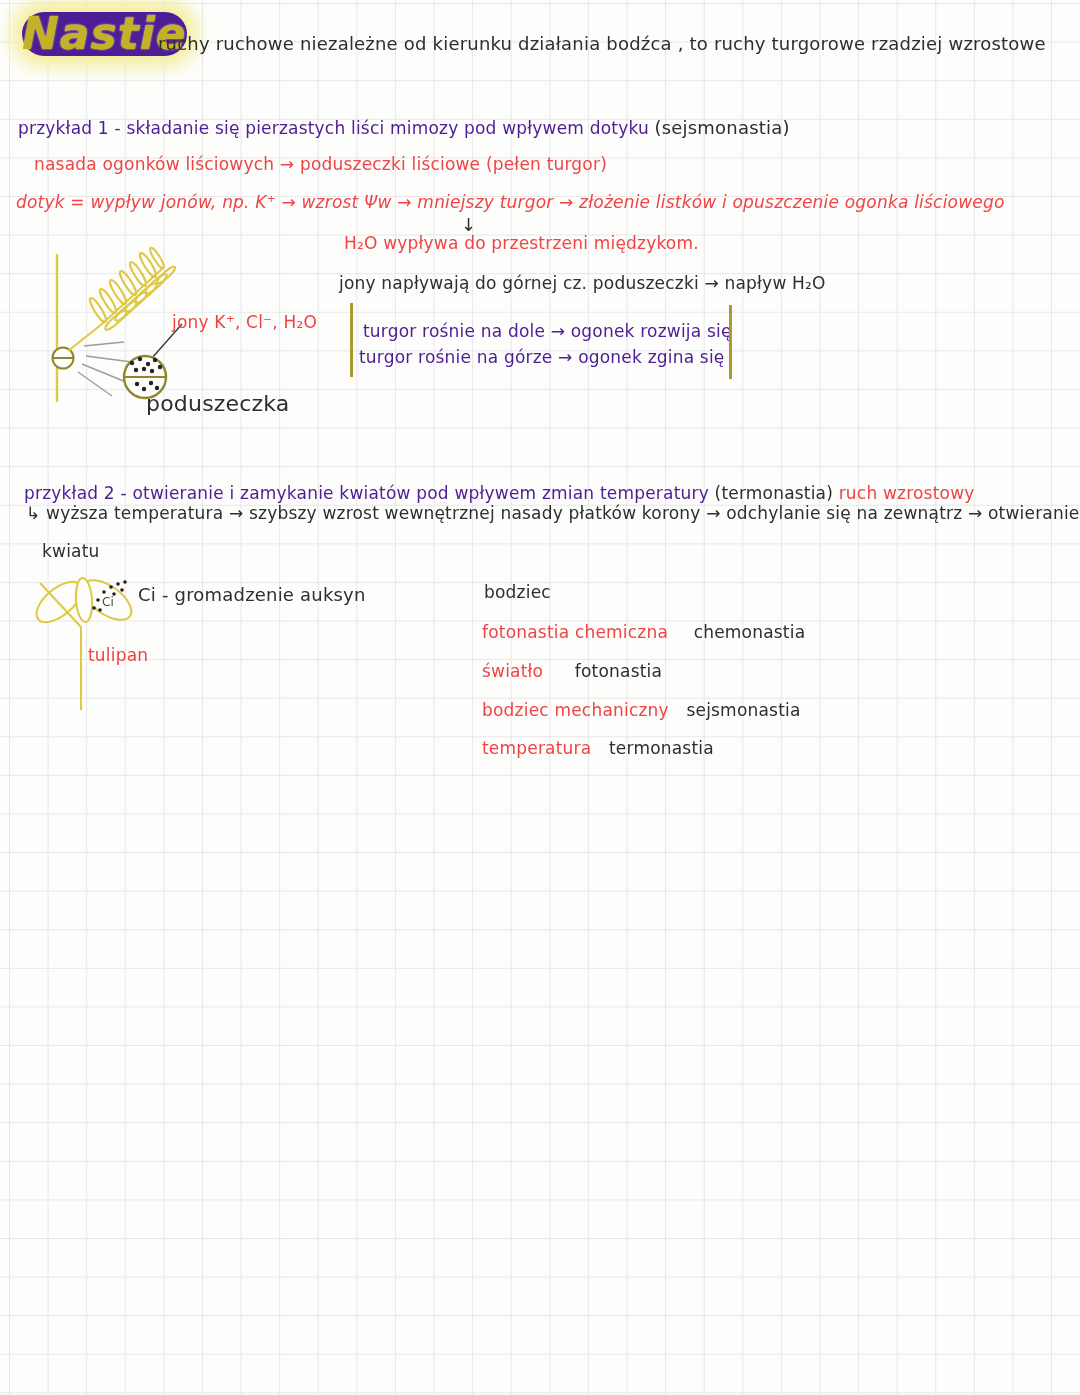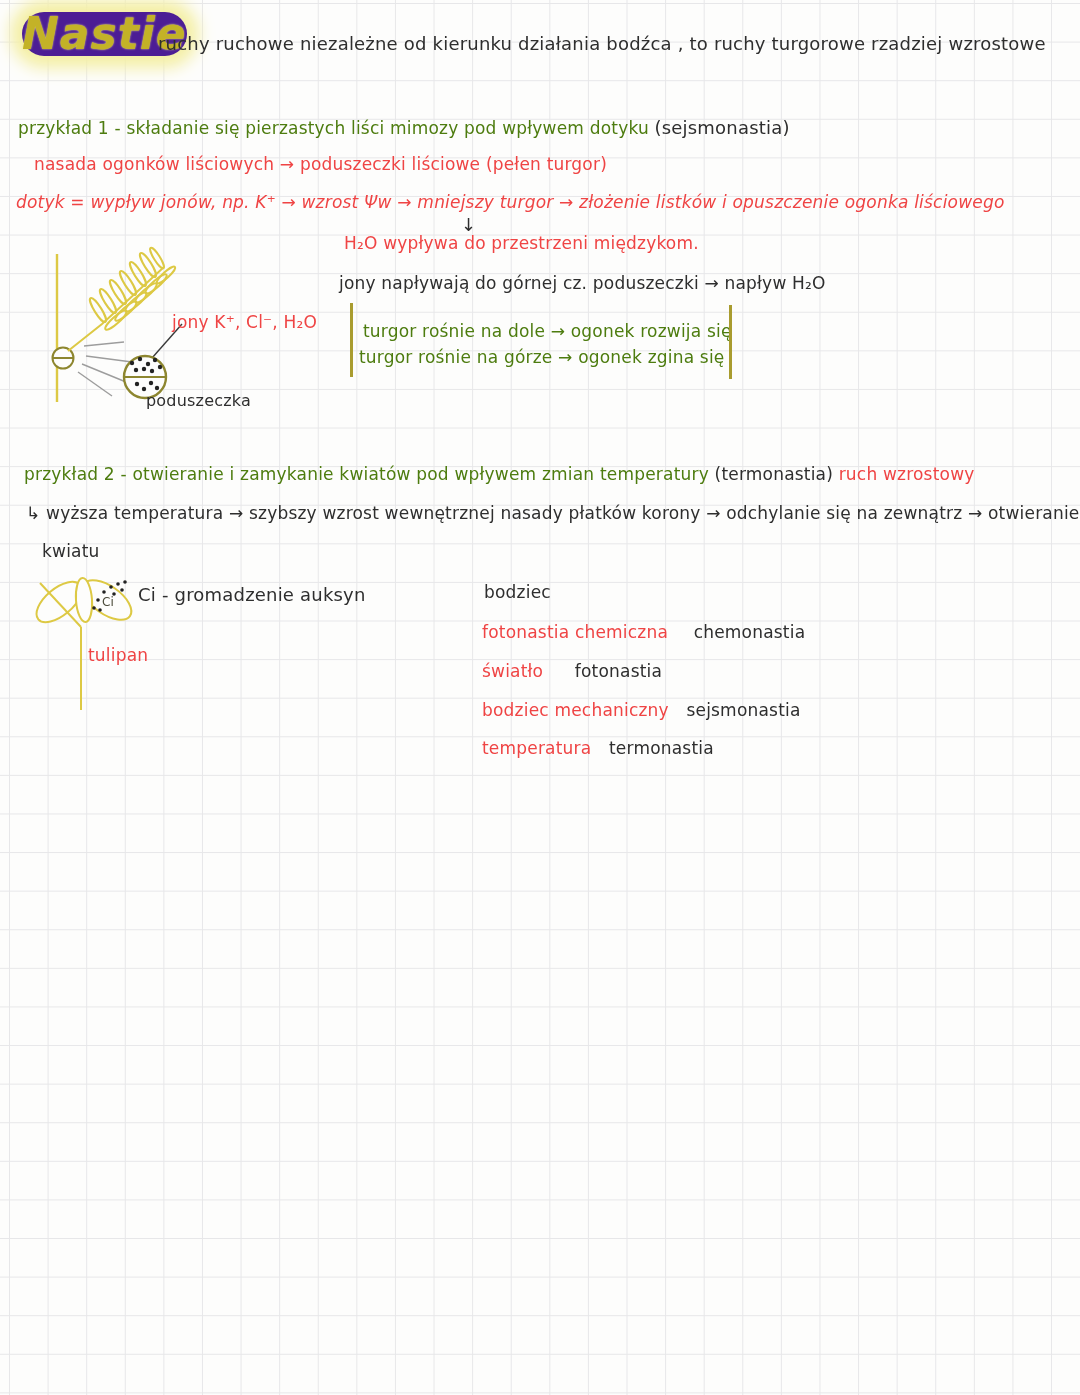--- a/index.html
+++ b/index.html
@@ -9,21 +9,21 @@
     background-image:
       linear-gradient(to right,#e7e7e9 1px,transparent 1px),
       linear-gradient(to bottom,#e7e7e9 1px,transparent 1px);
     background-size:38.6px 38.6px;
     background-position:9px 3px;
     font-family:"DejaVu Sans",sans-serif;
   }
   .abs{position:absolute;white-space:nowrap;}
   .hand{font-size:17px;letter-spacing:.2px;color:#2e2e2e;}
   .gray{color:#ef4444;}
-  .olive{color:#4d7c0f;}
+  .olive{color:#4c1d95;}
   .black{color:#2e2e2e;}
   .title{
     font-size:44px;font-weight:bold;font-style:italic;
     color:#c3b227;letter-spacing:1px;
     text-shadow:0 0 2px #eae387;
     background:#4c1d95;
     box-shadow:0 0 16px 12px #f4efa5;
     border-radius:24px;line-height:1;
   }
   .vbar{position:absolute;width:2.5px;background:#a99c2f;}
@@ -99,23 +99,23 @@
       <circle cx="104" cy="119" r="2.2"></circle>
         <circle cx="112" cy="121" r="2.2"></circle>
       <circle cx="97" cy="134" r="2.2"></circle>
         <circle cx="104" cy="139" r="2.2"></circle>
       <circle cx="111" cy="133" r="2.2"></circle>
         <circle cx="117" cy="138" r="2.2"></circle>
     </g>
   </g>
 </svg>
 <div class="abs hand gray" style="left:172px;top:312px;">jony K⁺, Cl⁻, H₂O</div>
-<div class="abs hand black" style="left:146px;top:391px;font-size:16px;">poduszeczka</div>
+<div class="abs hand black" style="left:146px;top:391px;font-size:22px;">poduszeczka</div>
 
-<div class="abs hand" style="left:24px;top:464px;">
+<div class="abs hand" style="left:24px;top:483px;">
   <span class="olive">przykład 2 - otwieranie i zamykanie kwiatów pod wpływem zmian temperatury</span>
   <span class="black">(termonastia)</span>
   <span class="gray">ruch wzrostowy</span>
 </div>
 <div class="abs hand black" style="left:26px;top:503px;">↳ wyższa temperatura → szybszy wzrost wewnętrznej nasady płatków korony → odchylanie się na zewnątrz → otwieranie się</div>
 <div class="abs hand black" style="left:42px;top:541px;">kwiatu</div>
 
 <svg style="left:32px;top:572px;" width="130" height="140" viewBox="0 0 130 140">
   <g stroke="#ddc944" stroke-width="2" fill="#fdfdfc">
     <line x1="49" y1="55" x2="49" y2="138"></line>

